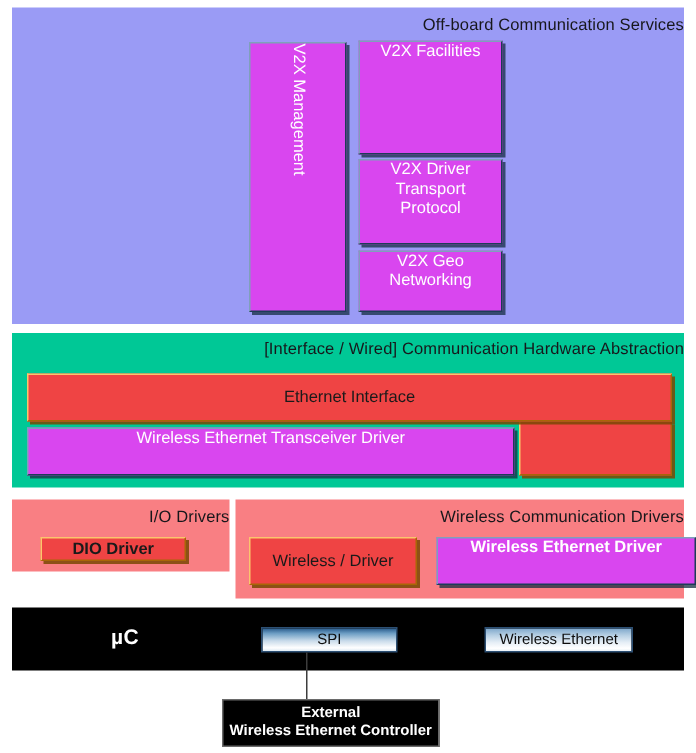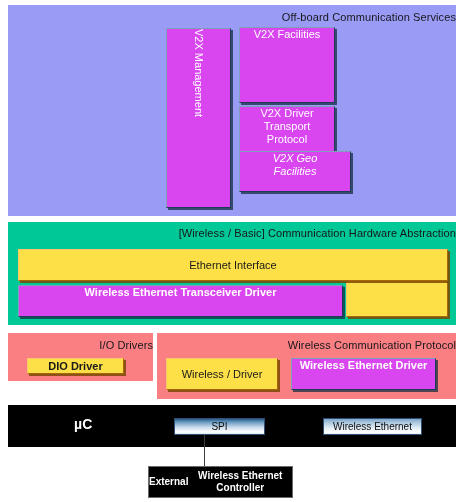--- a/index.html
+++ b/index.html
@@ -86,40 +86,39 @@
     height: 76px;
   }
   #box-v2x-btp {
     left: 239px;
     top: 106px;
     width: 96px;
     height: 57px;
   }
   #box-v2x-geo {
     left: 239px;
-    top: 151px;
-    width: 112px;
+    top: 167px;
+    width: 96px;
     height: 41px;
-    font-style: italic;
   }
 
   
   #layer-hwabs {
     left: 8px;
     top: 222px;
     width: 448px;
     height: 103px;
     background: #00c896;
   }
   #layer-hwabs .band-title { top: 5px; }
 
   .orange-box {
     position: absolute;
     box-sizing: border-box;
-    background: #fde047;
+    background: #ef4444;
     border-top: 1px solid #fbc56d;
     border-left: 1px solid #fbc56d;
     border-right: 1px solid #a86607;
     border-bottom: 1px solid #a86607;
     box-shadow: 2px 2px 0 rgba(122,72,4,0.85);
     color: #1a1a1a;
     font-size: 11px;
     line-height: 13px;
     display: flex;
     align-items: center;
@@ -139,21 +138,21 @@
     width: 102px;
     height: 36px;
     border-top: 0;
     box-shadow: 2px 2px 0 rgba(122,72,4,0.85);
   }
   #box-wireless-eth-transceiver {
     left: 18px;
     top: 285px;
     width: 325px;
     height: 32px;
-    font-weight: bold;
+    font-weight: normal;
   }
 
   
   #layer-io-drivers {
     left: 8px;
     top: 333px;
     width: 145px;
     height: 48px;
     background: #f97f83;
   }
@@ -176,21 +175,21 @@
   }
   #box-handler-driver {
     left: 166px;
     top: 358px;
     width: 112px;
     height: 32px;
   }
   #box-wireless-eth-driver {
     left: 291px;
     top: 358px;
-    width: 145px;
+    width: 173px;
     height: 32px;
     font-weight: bold;
   }
 
   
   #layer-uc {
     left: 8px;
     top: 405px;
     width: 448px;
     height: 42px;
@@ -249,21 +248,21 @@
     width: 145px;
     height: 32px;
     box-sizing: border-box;
     background: #000000;
     border: 1px solid #6a6a6a;
     color: #ffffff;
     font-size: 10px;
     font-weight: bold;
     line-height: 12px;
     display: flex;
-    flex-direction: row;
+    flex-direction: column;
     align-items: center;
     justify-content: center;
     text-align: center;
   }
 </style>
 </head>
 <body>
 
 <div class="canvas">
 
@@ -283,44 +282,44 @@
     <span>
       <span>V2X Driver</span><br>
       <span>Transport</span><br>
       <span>Protocol</span>
     </span>
   </div>
 
   <div class="blue-box" id="box-v2x-geo">
     <span>
       <span>V2X Geo</span><br>
-      <span>Facilities</span>
+      <span>Networking</span>
     </span>
   </div>
 
   <div class="band" id="layer-hwabs">
-    <div class="band-title">[Wireless / Basic] Communication Hardware Abstraction</div>
+    <div class="band-title">[Interface / Wired] Communication Hardware Abstraction</div>
   </div>
 
   <div class="orange-box" id="box-ethernet-interface-leg"></div>
 
   <div class="orange-box" id="box-ethernet-interface">
     <span>Ethernet Interface</span>
   </div>
 
   <div class="blue-box" id="box-wireless-eth-transceiver">
     <span>Wireless Ethernet Transceiver Driver</span>
   </div>
 
   <div class="band" id="layer-io-drivers">
     <div class="band-title">I/O Drivers</div>
   </div>
 
   <div class="band" id="layer-wireless-drivers">
-    <div class="band-title">Wireless Communication Protocol</div>
+    <div class="band-title">Wireless Communication Drivers</div>
   </div>
 
   <div class="orange-box" id="box-dio-driver">
     <span>DIO Driver</span>
   </div>
 
   <div class="orange-box" id="box-handler-driver">
     <span>Wireless / Driver</span>
   </div>
 

